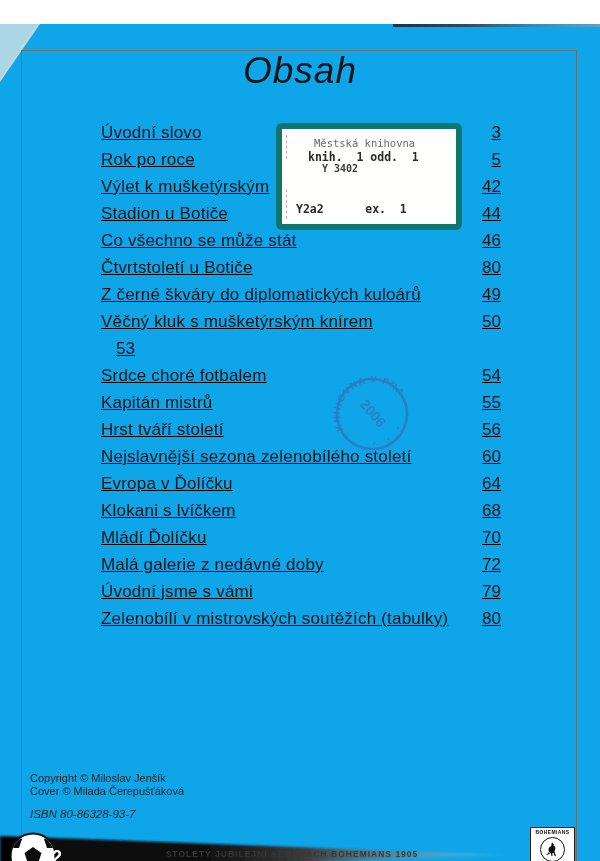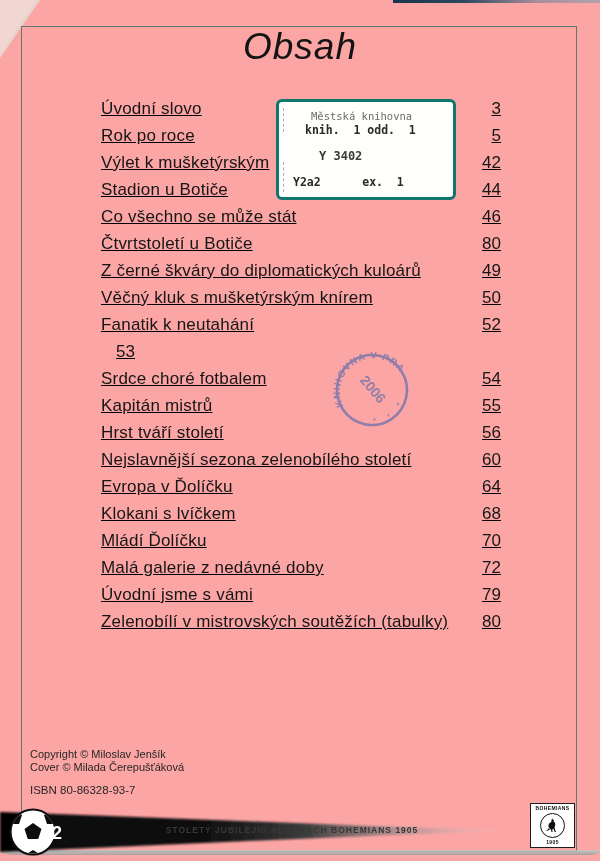--- a/index.html
+++ b/index.html
@@ -1,21 +1,21 @@
 <!DOCTYPE html>
 <html><head>
 <meta charset="utf-8">
 <style>
   html,body{margin:0;padding:0;}
   body{
     width:600px;height:861px;position:relative;overflow:hidden;
     background:#ffffff;font-family:"Liberation Sans",sans-serif;
     -webkit-font-smoothing:antialiased;
   }
-  .page{position:absolute;inset:0;background:#fca5a5;}
+  .page{position:absolute;inset:0;background:#0ea5e9;margin-top:24px;}
   
   .top-edge{position:absolute;left:393px;top:0;width:207px;height:3px;
     background:linear-gradient(90deg,#16344e 0%,#2e4a62 35%,rgba(90,120,145,.5) 70%,rgba(140,160,175,.65) 100%);}
   .bottom-edge{position:absolute;left:0;top:850px;width:600px;height:5px;
     background:linear-gradient(#c6cac8,#9aa09e);
     border-bottom-left-radius:14px 5px;border-bottom-right-radius:10px 4px;opacity:.85;}
   .corner-crease{position:absolute;left:0;top:0;}
   
   .frame{position:absolute;left:21px;top:26px;width:554px;height:824px;
     border:1.5px solid #68736f;}
@@ -23,34 +23,34 @@
   .title{position:absolute;left:0;top:26px;width:600px;text-align:center;
     font-size:37px;font-style:italic;font-weight:500;color:#141414;letter-spacing:1px;}
   
   .toc{position:absolute;left:101px;top:95px;width:400px;text-decoration:underline;}
   .toc-row{display:flex;justify-content:space-between;align-items:baseline;
     height:27px;line-height:27px;}
   .toc-label{font-size:17px;color:#161616;letter-spacing:.2px;white-space:nowrap;}
   .toc-page{font-size:17px;color:#161616;text-align:right;min-width:34px;}
   
   .sticker{position:absolute;left:276px;top:99px;width:174px;height:95px;
-    background:#fefefc;border:3px solid #0f766e;border-radius:6px;
+    background:#fefefc;border:6px solid #0f766e;border-radius:6px;
     font-family:"DejaVu Sans Mono","Liberation Mono",monospace;z-index:2;}
   .sticker .l1{position:absolute;left:32px;top:8px;font-size:10.5px;color:#6b6b68;white-space:pre;}
   .sticker .l2{position:absolute;left:26px;top:21px;font-size:11.5px;font-weight:bold;color:#2a2a28;white-space:pre;}
-  .sticker .l3{position:absolute;left:40px;top:47px;font-size:12px;font-weight:bold;color:#3a3a38;white-space:pre;}
+  .sticker .l3{position:absolute;left:40px;top:34px;font-size:10px;font-weight:bold;color:#3a3a38;white-space:pre;}
   .sticker .l4{position:absolute;left:14px;top:73px;font-size:11.5px;font-weight:bold;color:#2a2a28;white-space:pre;text-align:right;}
   .dash-a{position:absolute;left:4px;top:6px;height:24px;border-left:1px dashed #8f8f8a;opacity:.7;}
   .dash-b{position:absolute;left:4px;top:60px;height:30px;border-left:1px dashed #8f8f8a;opacity:.7;}
   
   .round-stamp{position:absolute;left:328px;top:346px;width:88px;height:88px;
     transform:rotate(-33deg);opacity:.58;z-index:2;}
   
   .credits{position:absolute;left:30px;top:748px;font-size:11px;line-height:13px;color:#262626;}
-  .isbn{position:absolute;left:30px;top:784px;font-size:11.5px;color:#262626;}
+  .isbn{position:absolute;left:30px;top:784px;font-size:11.5px;color:#262626;font-style:italic;}
   
   .footer-svg{position:absolute;left:0;top:806px;width:600px;height:52px;z-index:3;}
   .banner-text{position:absolute;left:0;top:825px;width:584px;text-align:center;
     font-size:8.5px;font-weight:bold;letter-spacing:1px;color:#383838;z-index:4;}
   .logo-box{position:absolute;left:530px;top:803px;width:45px;height:45px;
     background:#fff;border:1.5px solid #1c1c1c;box-sizing:border-box;z-index:4;
     display:flex;flex-direction:column;align-items:center;justify-content:space-between;
     padding:2px 0;}
   .logo-top,.logo-bottom{font-size:5px;font-weight:bold;letter-spacing:.4px;color:#111;line-height:5px;}
   .logo-circle{width:25px;height:25px;border:1.5px solid #111;border-radius:50%;
@@ -96,24 +96,20 @@
       <span class="toc-label">Čtvrtstoletí u Botiče</span>
       <span class="toc-page">80</span>
     </div>
       <div class="toc-row">
       <span class="toc-label">Z černé škváry do diplomatických kuloárů</span>
       <span class="toc-page">49</span>
     </div>
       <div class="toc-row">
       <span class="toc-label">Věčný kluk s mušketýrským knírem</span>
       <span class="toc-page">50</span>
-    </div>
-      <div class="toc-row">
-      <span class="toc-label">Fanatik k neutahání</span>
-      <span class="toc-page">52</span>
     </div>
       <div class="toc-row">
       <span class="toc-page">53</span>
     </div>
       <div class="toc-row">
       <span class="toc-label">Srdce choré fotbalem</span>
       <span class="toc-page">54</span>
     </div>
       <div class="toc-row">
       <span class="toc-label">Kapitán mistrů</span>

